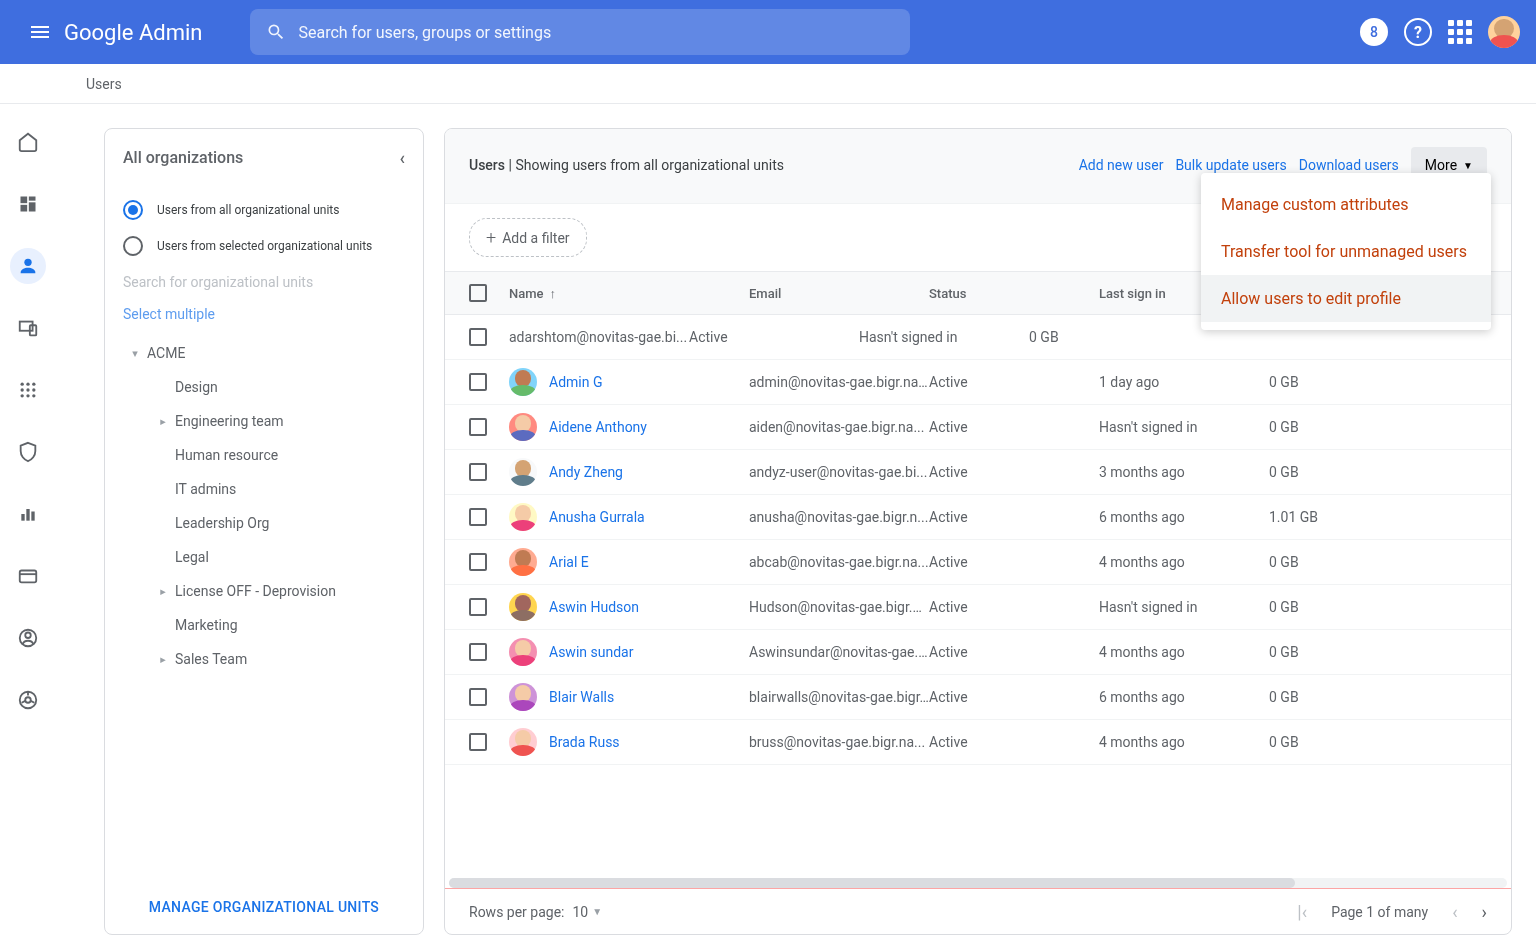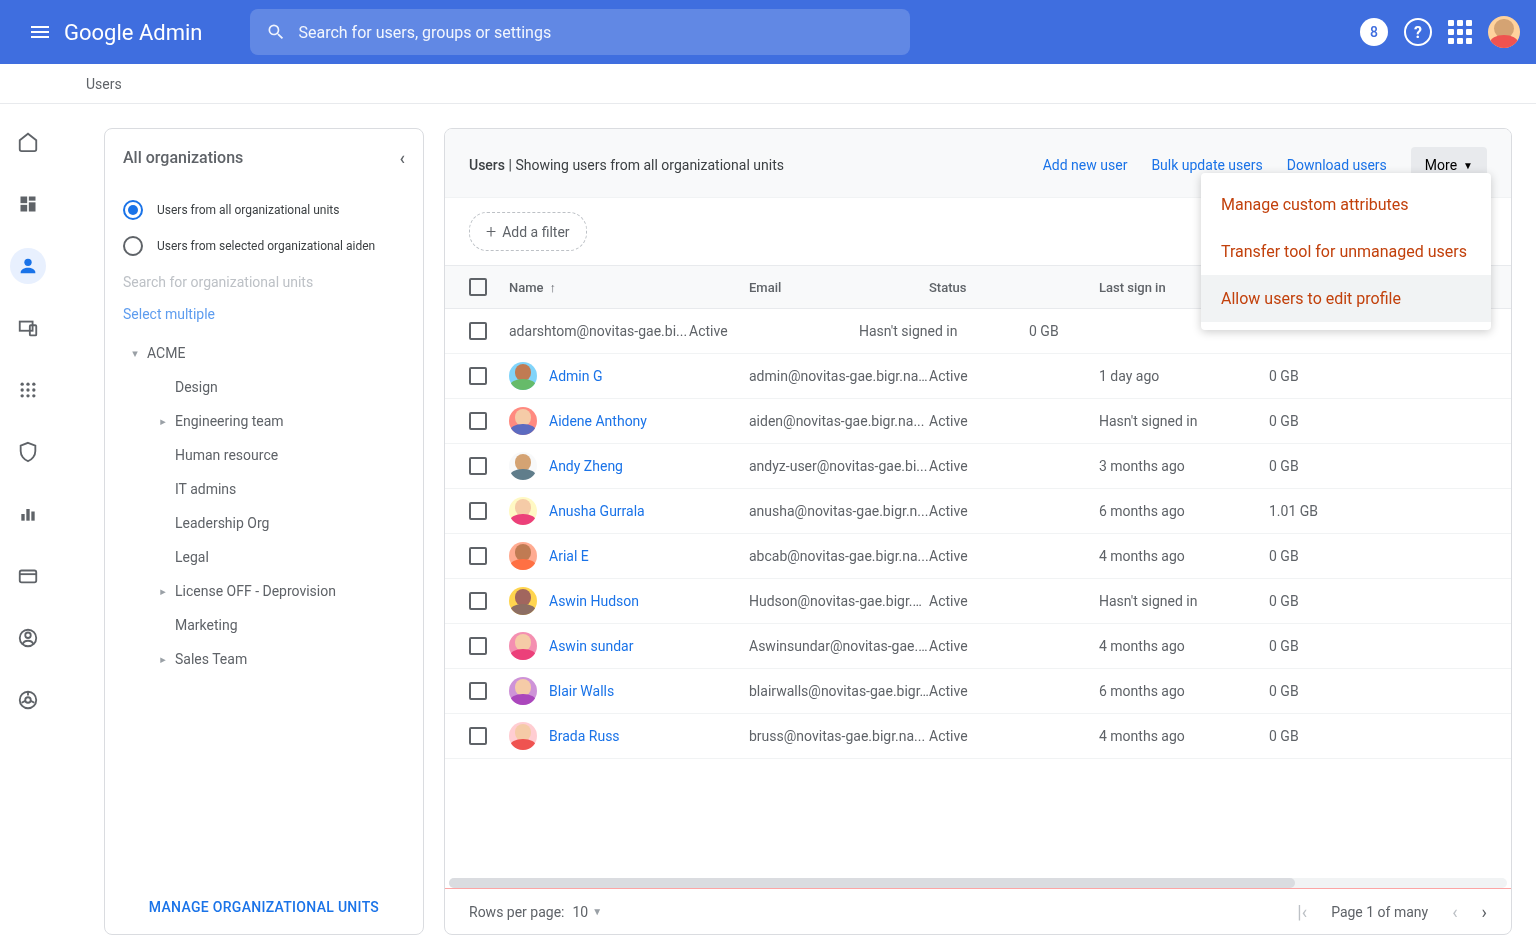--- a/index.html
+++ b/index.html
@@ -48,24 +48,24 @@
 .tree-row { padding:9px 0 9px 0; display:flex; align-items:center; cursor:pointer; }
 .tree-arrow { width:24px; display:inline-flex; justify-content:center; color:#9aa0a6; font-size:11px; }
 .tree-label { flex:1; }
 .tree-child { padding-left:52px; }
 .tree-child-expandable { padding-left:28px; }
 .org-foot { margin-top:auto; padding:18px; text-align:center; }
 .org-foot-btn { color:#1a73e8; font-size:14px; font-weight:500; letter-spacing:0.3px; cursor:pointer; }
 
 
 .users-panel { flex:1; border:1px solid #dadce0; border-radius:8px; display:flex; flex-direction:column; background:#fff; position:relative; overflow:hidden; }
-.users-head { padding:18px 24px 14px; display:flex; align-items:center; gap:24px; font-size:14px; background:#f8f9fa; border-bottom:1px solid #f1f3f4; }
+.users-head { padding:18px 24px 20px; display:flex; align-items:center; gap:24px; font-size:14px; background:#f8f9fa; border-bottom:1px solid #f1f3f4; }
 .users-head-title { color:#3c4043; }
 .users-head-title b { font-weight:500; }
-.users-actions { margin-left:auto; display:flex; gap:24px; align-items:center; }
+.users-actions { margin-left:auto; display:flex; gap:12px; align-items:center; }
 .action-link { color:#1a73e8; cursor:pointer; }
 .more-btn { color:#000000; background:#e8eaed; padding:10px 14px; border-radius:4px; cursor:pointer; display:flex; align-items:center; gap:6px; }
 
 .filter-row { padding:14px 24px; }
 .filter-chip { border:1px dashed #bdc1c6; border-radius:18px; padding:8px 16px; display:inline-flex; align-items:center; gap:6px; color:#5f6368; font-size:14px; cursor:pointer; }
 
 .table-head { display:flex; align-items:center; padding:0 24px; height:44px; background:#f8f9fa; border-top:1px solid #e8eaed; border-bottom:1px solid #e8eaed; font-size:13px; color:#5f6368; font-weight:500; }
 .col-check { width:40px; }
 .col-name { flex:0 0 240px; display:flex; align-items:center; gap:6px; }
 .col-email { flex:0 0 180px; }
@@ -233,21 +233,21 @@
         <span>All organizations</span>
         <span style="color:#5f6368;font-size:18px;cursor:pointer">‹</span>
       </div>
       <div class="org-body">
         <div class="radio-row">
           <span class="radio checked"></span>
           <span>Users from all organizational units</span>
         </div>
         <div class="radio-row">
           <span class="radio"></span>
-          <span>Users from selected organizational aiden</span>
+          <span>Users from selected organizational units</span>
         </div>
         <input class="org-search" placeholder="Search for organizational units" style="">
         <span class="link-btn">Select multiple</span>
         <div class="tree">
           <div class="tree-row">
             <span class="tree-arrow">▾</span>
             <span class="tree-label">ACME</span>
           </div>
           <div id="tree-children">
               <div class="tree-row tree-child">

